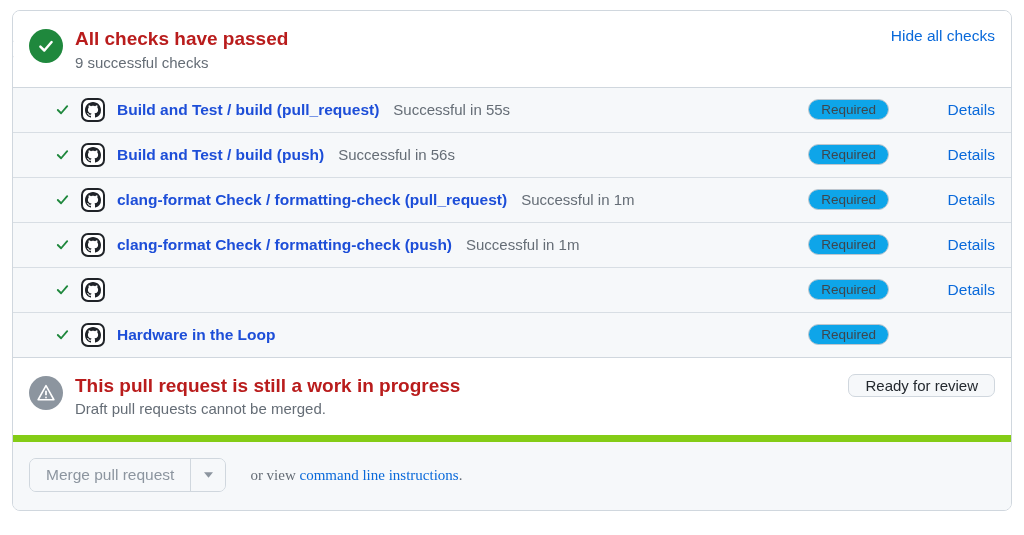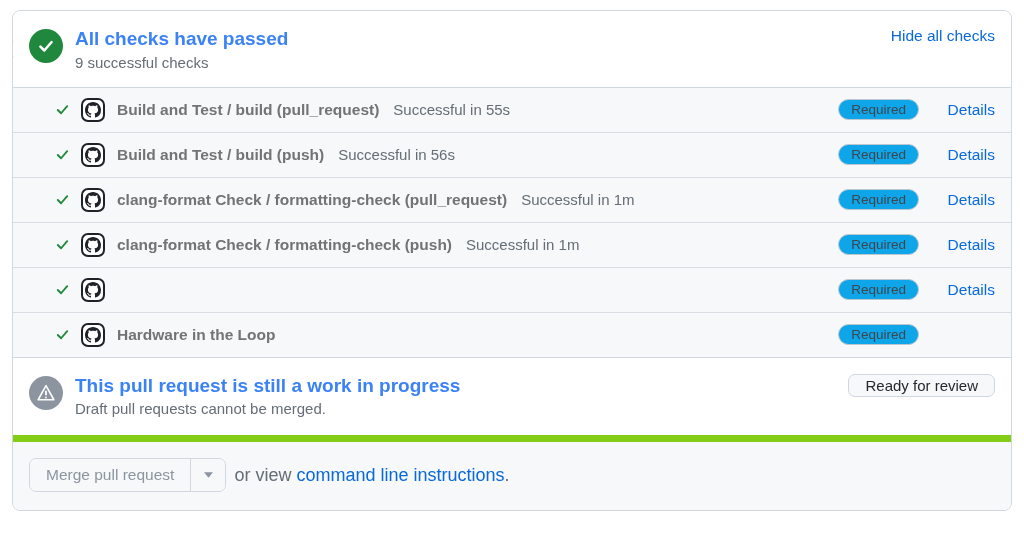--- a/index.html
+++ b/index.html
@@ -42,21 +42,21 @@
     color: #fff;
     display: flex; align-items: center; justify-content: center;
     flex-shrink: 0;
     margin-right: 12px;
     margin-top: 2px;
   }
   .status-circle svg { width: 18px; height: 18px; }
   .header-text h3 {
     font-size: 19px;
     font-weight: 700;
-    color: #3b82f6;
+    color: #b91c1c;
     line-height: 1.3;
   }
   .header-text .sub {
     font-size: 15px;
     color: #656d76;
     margin-top: 2px;
   }
   .hide-link {
     margin-left: auto;
     color: #0969da;
@@ -89,21 +89,21 @@
     background: #fff;
     border: 2.3px solid #1f2328;
     display: flex; align-items: center; justify-content: center;
     flex-shrink: 0;
     margin-right: 12px;
   }
   .gh-badge svg { width: 16px; height: 16px; fill: #1f2328; }
   .check-name {
     font-size: 15.5px;
     font-weight: 700;
-    color: #737373;
+    color: #1d4ed8;
     white-space: nowrap;
   }
   .check-status {
     font-size: 15px;
     color: #656d76;
     margin-left: 14px;
     white-space: nowrap;
   }
   .row-spacer { flex: 1; }
   .required-badge {
@@ -115,20 +115,21 @@
     padding: 2px 12px;
     margin-right: 26px;
     white-space: nowrap;
   }
   .details-link {
     color: #0969da;
     font-size: 15.5px;
     cursor: pointer;
     width: 50px;
     text-align: right;
+    margin-left: 30px;
   }
   .wip-section {
     display: flex;
     align-items: flex-start;
     padding: 16px 16px 18px 16px;
     border-bottom: 7px solid #84cc16;
     background: #fff;
   }
   .wip-circle {
     width: 34px; height: 34px;
@@ -177,23 +178,24 @@
   }
   .merge-drop {
     width: 34px;
     background: #f6f8fa;
     border: none;
     cursor: default;
     display: flex; align-items: center; justify-content: center;
   }
   .merge-drop svg { width: 9px; height: 6px; fill: #8c959f; }
   .merge-text {
-    font-size: 18px;
+    font-size: 15px;
     color: #656d76;
-    margin-left: 8px;
+    margin-left: 24px;
+    font-family: Liberation Serif, serif;
   }
   .cli-link { color: #0969da; cursor: pointer; }
 </style>
 </head>
 <body>
 
 <div class="card">
   <div class="pointer"></div>
 
   <div class="section-header">

